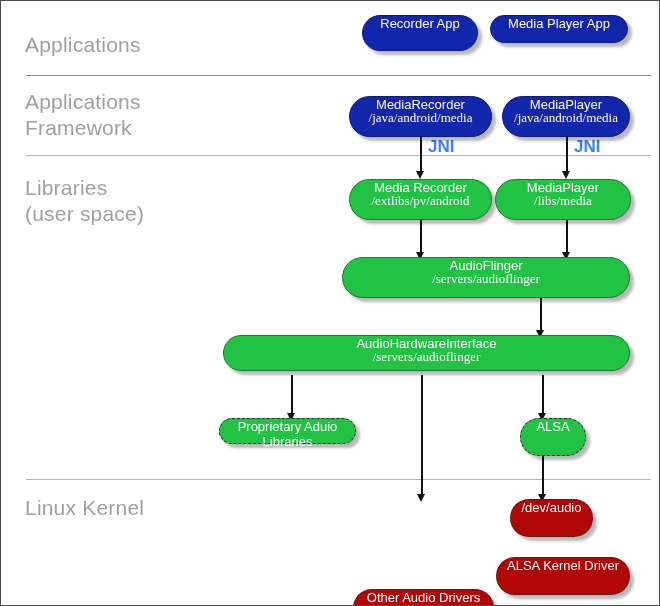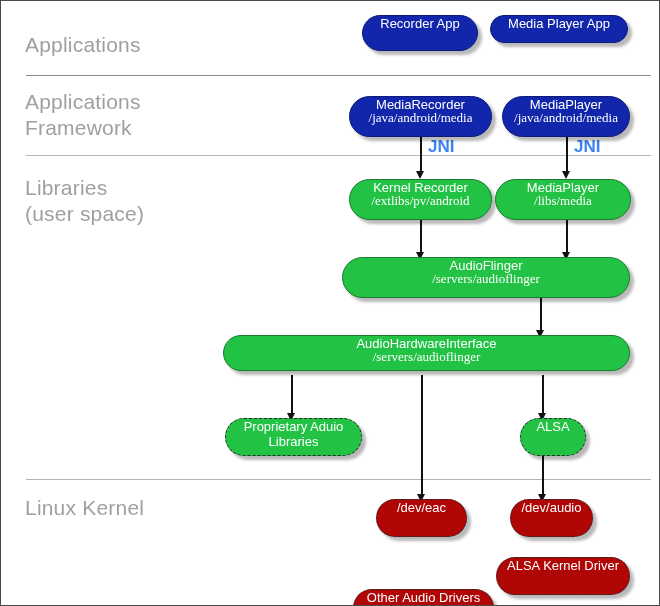--- a/index.html
+++ b/index.html
@@ -148,50 +148,47 @@
     <div class="ttl">MediaRecorder</div>
     <div class="sub">/java/android/media</div>
   </div>
 
   <div class="node blue" style="left:501px; top:95px; width:128px; height:41px;">
     <div class="ttl">MediaPlayer</div>
     <div class="sub">/java/android/media</div>
   </div>
 
   <div class="node green" style="left:348px; top:178px; width:143px; height:41px;">
-    <div class="ttl">Kernel Recorder</div>
+    <div class="ttl">Media Recorder</div>
     <div class="sub">/extlibs/pv/android</div>
   </div>
 
   <div class="node green" style="left:494px; top:178px; width:136px; height:41px;">
     <div class="ttl">MediaPlayer</div>
     <div class="sub">/libs/media</div>
   </div>
 
   <div class="node green" style="left:341px; top:256px; width:288px; height:41px;">
     <div class="ttl">AudioFlinger</div>
     <div class="sub">/servers/audioflinger</div>
   </div>
 
   <div class="node green" style="left:222px; top:334px; width:407px; height:36px;">
     <div class="ttl">AudioHardwareInterface</div>
     <div class="sub">/servers/audioflinger</div>
   </div>
 
-  <div class="node green dashed wrap" style="left:224px; top:417px; width:137px; height:38px;">
+  <div class="node green dashed wrap" style="left:218px; top:417px; width:137px; height:26px;">
     <div class="ttl">Proprietary Aduio Libraries</div>
   </div>
 
   <div class="node green dashed" style="left:519px; top:417px; width:66px; height:38px;">
     <div class="ttl">ALSA</div>
   </div>
 
-  <div class="node red dashed" style="left:375px; top:498px; width:91px; height:38px;">
-    <div class="ttl">/dev/eac</div>
-  </div>
 
   <div class="node red dashed" style="left:509px; top:498px; width:83px; height:38px;">
     <div class="ttl">/dev/audio</div>
   </div>
 
   <div class="node red dashed" style="left:352px; top:556px; width:141px; height:38px;margin-top:32px;">
     <div class="ttl">Other Audio Drivers</div>
   </div>
 
   <div class="node red dashed" style="left:495px; top:556px; width:134px; height:38px;">

